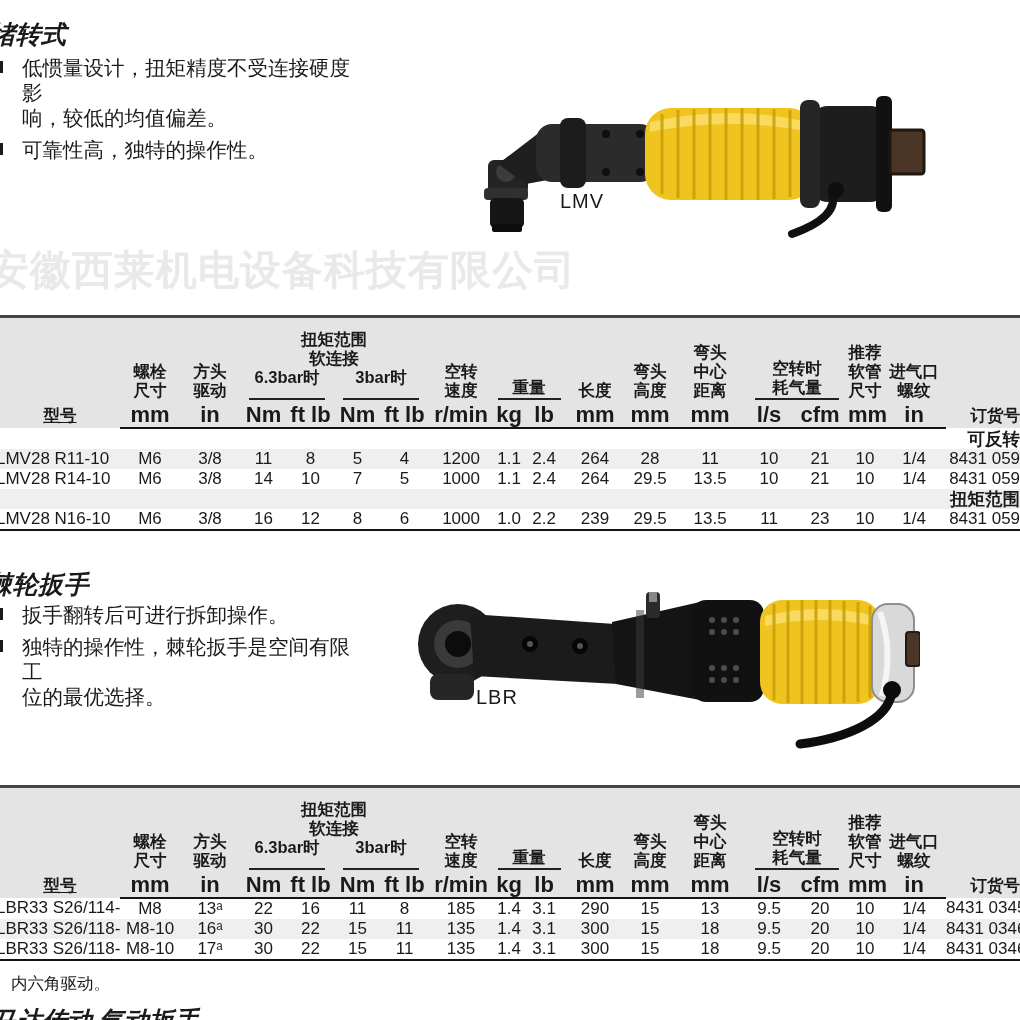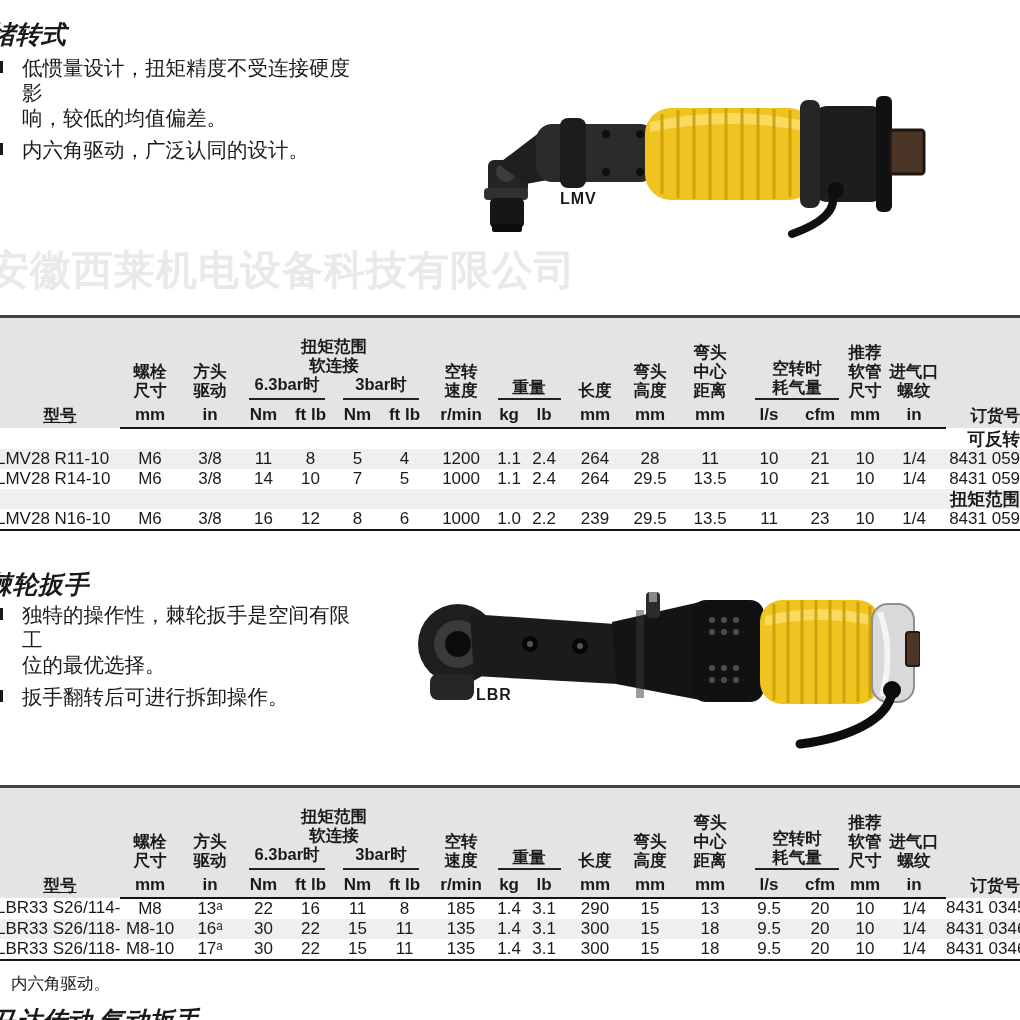--- a/index.html
+++ b/index.html
@@ -23,42 +23,42 @@
   .bullets li::before {
     content:""; position:absolute; left:-6px; top:6px; width:9px; height:12px;
     background:#1a1a1a;
   }
 
   .watermark {
     position:absolute; top:243px; left:-12px; font-size:41px; letter-spacing:1px;
     color:#e9e9e9; white-space:nowrap; font-weight:bold;
   }
 
-  .product-label { position:absolute; font-size:16px; font-weight:bold; letter-spacing:1px; }
+  .product-label { position:absolute; font-size:20px; font-weight:normal; letter-spacing:1px; }
   .tool-figure { position:absolute; }
 
   
   .spec-wrap { position:absolute; left:0; width:1020px; }
   table.spec {
     width:1020px; border-collapse:collapse; table-layout:fixed;
     border-top:3px solid #454545; border-bottom:2px solid #141414;
   }
   table.spec thead { background:#e4e4e4; }
   table.spec thead tr.labels th { height:86px; }
   table.spec thead tr.units th { height:25px; }
   table.spec th {
     vertical-align:bottom; text-align:center; font-weight:bold; font-size:16.5px;
     line-height:19px; padding:0 0 3px 0; border-bottom:0;
   }
-  table.spec thead tr.units th { border-bottom:2px solid #141414; font-size:17px;text-align:center; }
+  table.spec thead tr.units th { border-bottom:2px solid #141414; font-size:22px;text-align:center; }
   table.spec th.left  { text-align:center;text-decoration:underline; }
   table.spec th.right { text-align:right; overflow:hidden; white-space:nowrap; }
   .bar-row { display:flex; }
   .bar-row span {
-    flex:1; margin:0 9px; border-bottom:2px solid #222; padding-bottom:4px;
+    flex:1; margin:0 9px; border-bottom:2px solid #222; padding-bottom:11px;
     white-space:nowrap; font-size:16.5px;
   }
   .u-span { display:inline-block; border-bottom:2px solid #222; padding:0 15px 1px; }
   .u-span.wide { padding:0 17px 1px; }
 
   table.spec td {
     height:20px; font-size:17px; line-height:20px; text-align:center;
     white-space:nowrap; overflow:hidden; padding:0;
   }
   table.spec td:first-child { text-align:left; text-indent:-4px; }
@@ -74,21 +74,21 @@
   }
 </style>
 </head>
 <body>
 
 <h2 class="section-title" style="top:18px;">堵转式</h2>
 
 <ul class="bullets" style="top:55px;">
   <li class="pre">低惯量设计，扭矩精度不受连接硬度影
 响，较低的均值偏差。</li>
-  <li class="pre">内六角驱动，广泛认同的设计。</li>
+  <li class="pre">可靠性高，独特的操作性。</li>
 </ul>
 
 <div class="tool-figure" style="left:440px; top:72px; width:500px; height:170px;">
   <svg width="500" height="170" viewBox="0 0 500 170">
 
     <rect x="48" y="88" width="40" height="34" rx="6" fill="#242424"></rect>
     <rect x="44" y="116" width="44" height="12" rx="4" fill="#303030"></rect>
     <rect x="50" y="126" width="34" height="30" rx="5" fill="#161616"></rect>
     <rect x="52" y="152" width="30" height="8" rx="2" fill="#0d0d0d"></rect>
     <circle cx="66" cy="100" r="10" fill="#3c3c3c"></circle>
@@ -276,23 +276,23 @@
           <td>1/4</td>
           <td>8431 059</td>
         </tr>
       </tbody>
   </table>
 </div>
 
 <h2 class="section-title" style="top:568px; margin-left:-13px;">棘轮扳手</h2>
 
 <ul class="bullets" style="top:602px;">
+  <li class="pre">扳手翻转后可进行拆卸操作。</li>
   <li class="pre">独特的操作性，棘轮扳手是空间有限工
 位的最优选择。</li>
-  <li class="pre">扳手翻转后可进行拆卸操作。</li>
 </ul>
 
 <div class="tool-figure" style="left:400px; top:592px; width:520px; height:165px;">
   <svg width="520" height="165" viewBox="0 0 520 165">
 
     <circle cx="58" cy="52" r="40" fill="#1e1e1e"></circle>
     <circle cx="58" cy="52" r="24" fill="#3a3a3a"></circle>
     <circle cx="58" cy="52" r="13" fill="#0c0c0c"></circle>
     <rect x="30" y="82" width="44" height="26" rx="8" fill="#262626"></rect>
 

